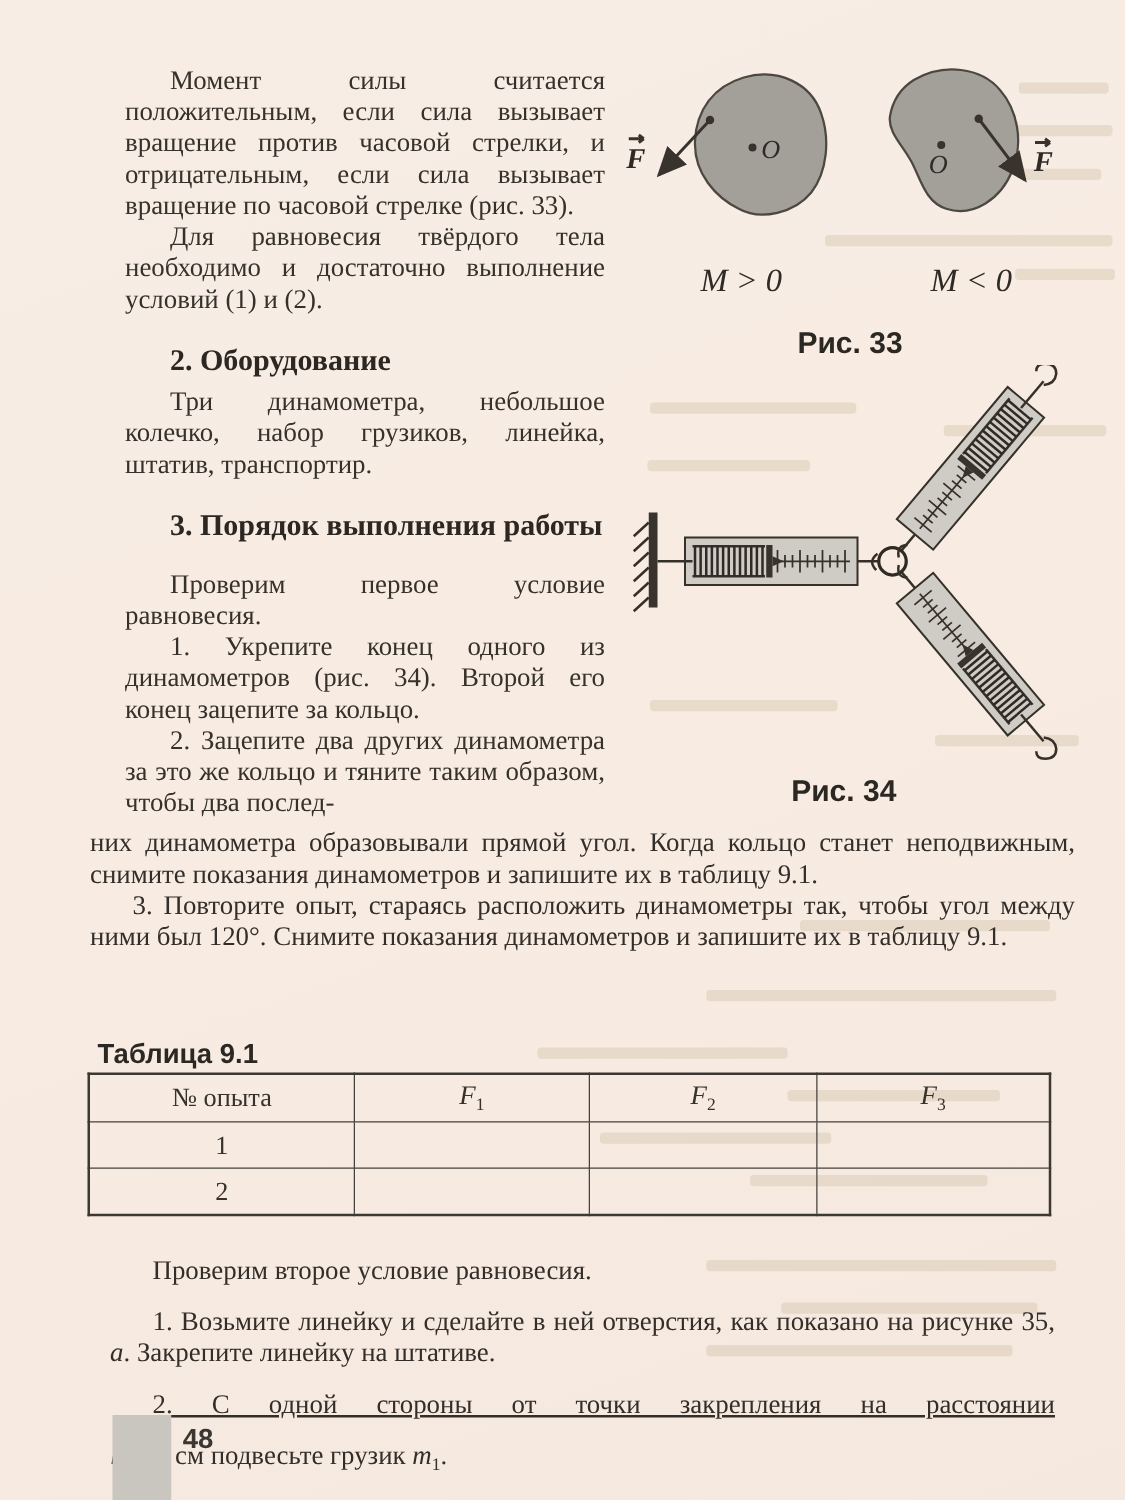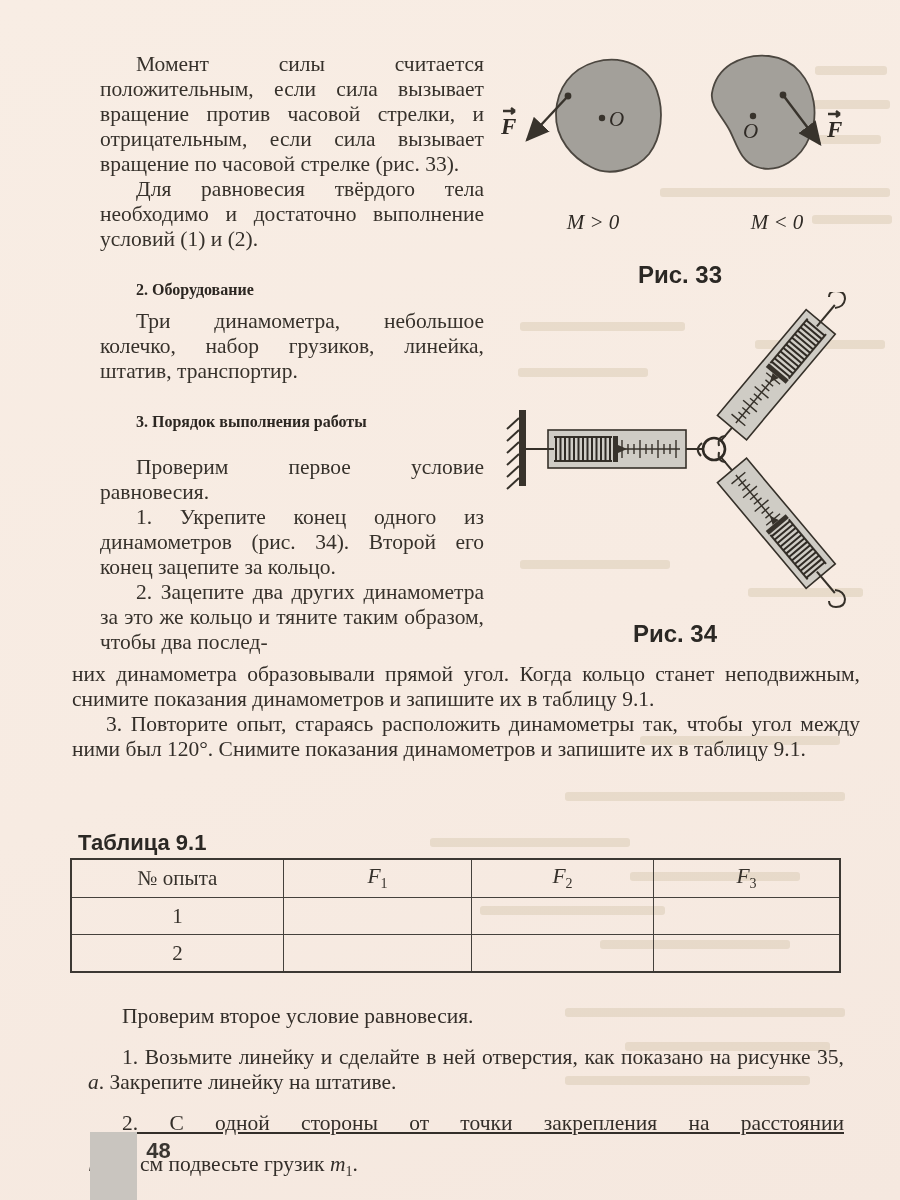--- a/index.html
+++ b/index.html
@@ -9,21 +9,21 @@
     font-family:"Liberation Serif","DejaVu Serif",serif;
     color:#36312b;
   }
   
   .col{
     position:absolute;left:100px;top:52px;width:384px;
     font-size:21.5px;line-height:25px;text-align:justify;
   }
   .col p{margin:0;text-indent:36px;}
   .col .heading{
-    font-weight:bold;font-size:16px;line-height:27px;
+    font-weight:bold;font-size:24px;line-height:27px;
     text-indent:36px;color:#2c2722;
   }
   #eq-heading{margin-top:24px;}
   #eq-body{margin-top:6px;}
   #proc-heading{margin-top:24px;}
   #proc-intro{margin-top:20px;}
   
   .wide{
     position:absolute;left:72px;width:788px;
     font-size:21.5px;line-height:25px;text-align:justify;color:#332e29;
@@ -57,21 +57,21 @@
   .varline sub{font-size:14px;}
   
   .figcap{
     position:absolute;font-family:"Liberation Sans","DejaVu Sans",sans-serif;
     font-weight:bold;font-size:24px;color:#2b2824;text-align:center;
   }
   #cap33{left:500px;top:261px;width:360px;}
   #cap34{left:505px;top:620px;width:340px;text-align:center;}
   .mlabel{
     position:absolute;top:210px;width:130px;text-align:center;
-    font-style:italic;font-size:21px;color:#2f2a25;
+    font-style:italic;font-size:26px;color:#2f2a25;
   }
   #m-pos{left:528px;} #m-neg{left:712px;}
   svg{position:absolute;}
   #fig33{left:500px;top:30px;}
   #fig34{left:505px;top:292px;}
   .blob{fill:#a3a09a;stroke:#4c4740;stroke-width:1.8;}
   .fstroke{stroke:#38332c;stroke-width:2.4;fill:none;}
   .fdark{fill:#38332c;}
   .ftext{font-style:italic;font-weight:bold;font-size:23px;fill:#2f2a25;}
   .otext{font-style:italic;font-size:21px;fill:#2f2a25;}

